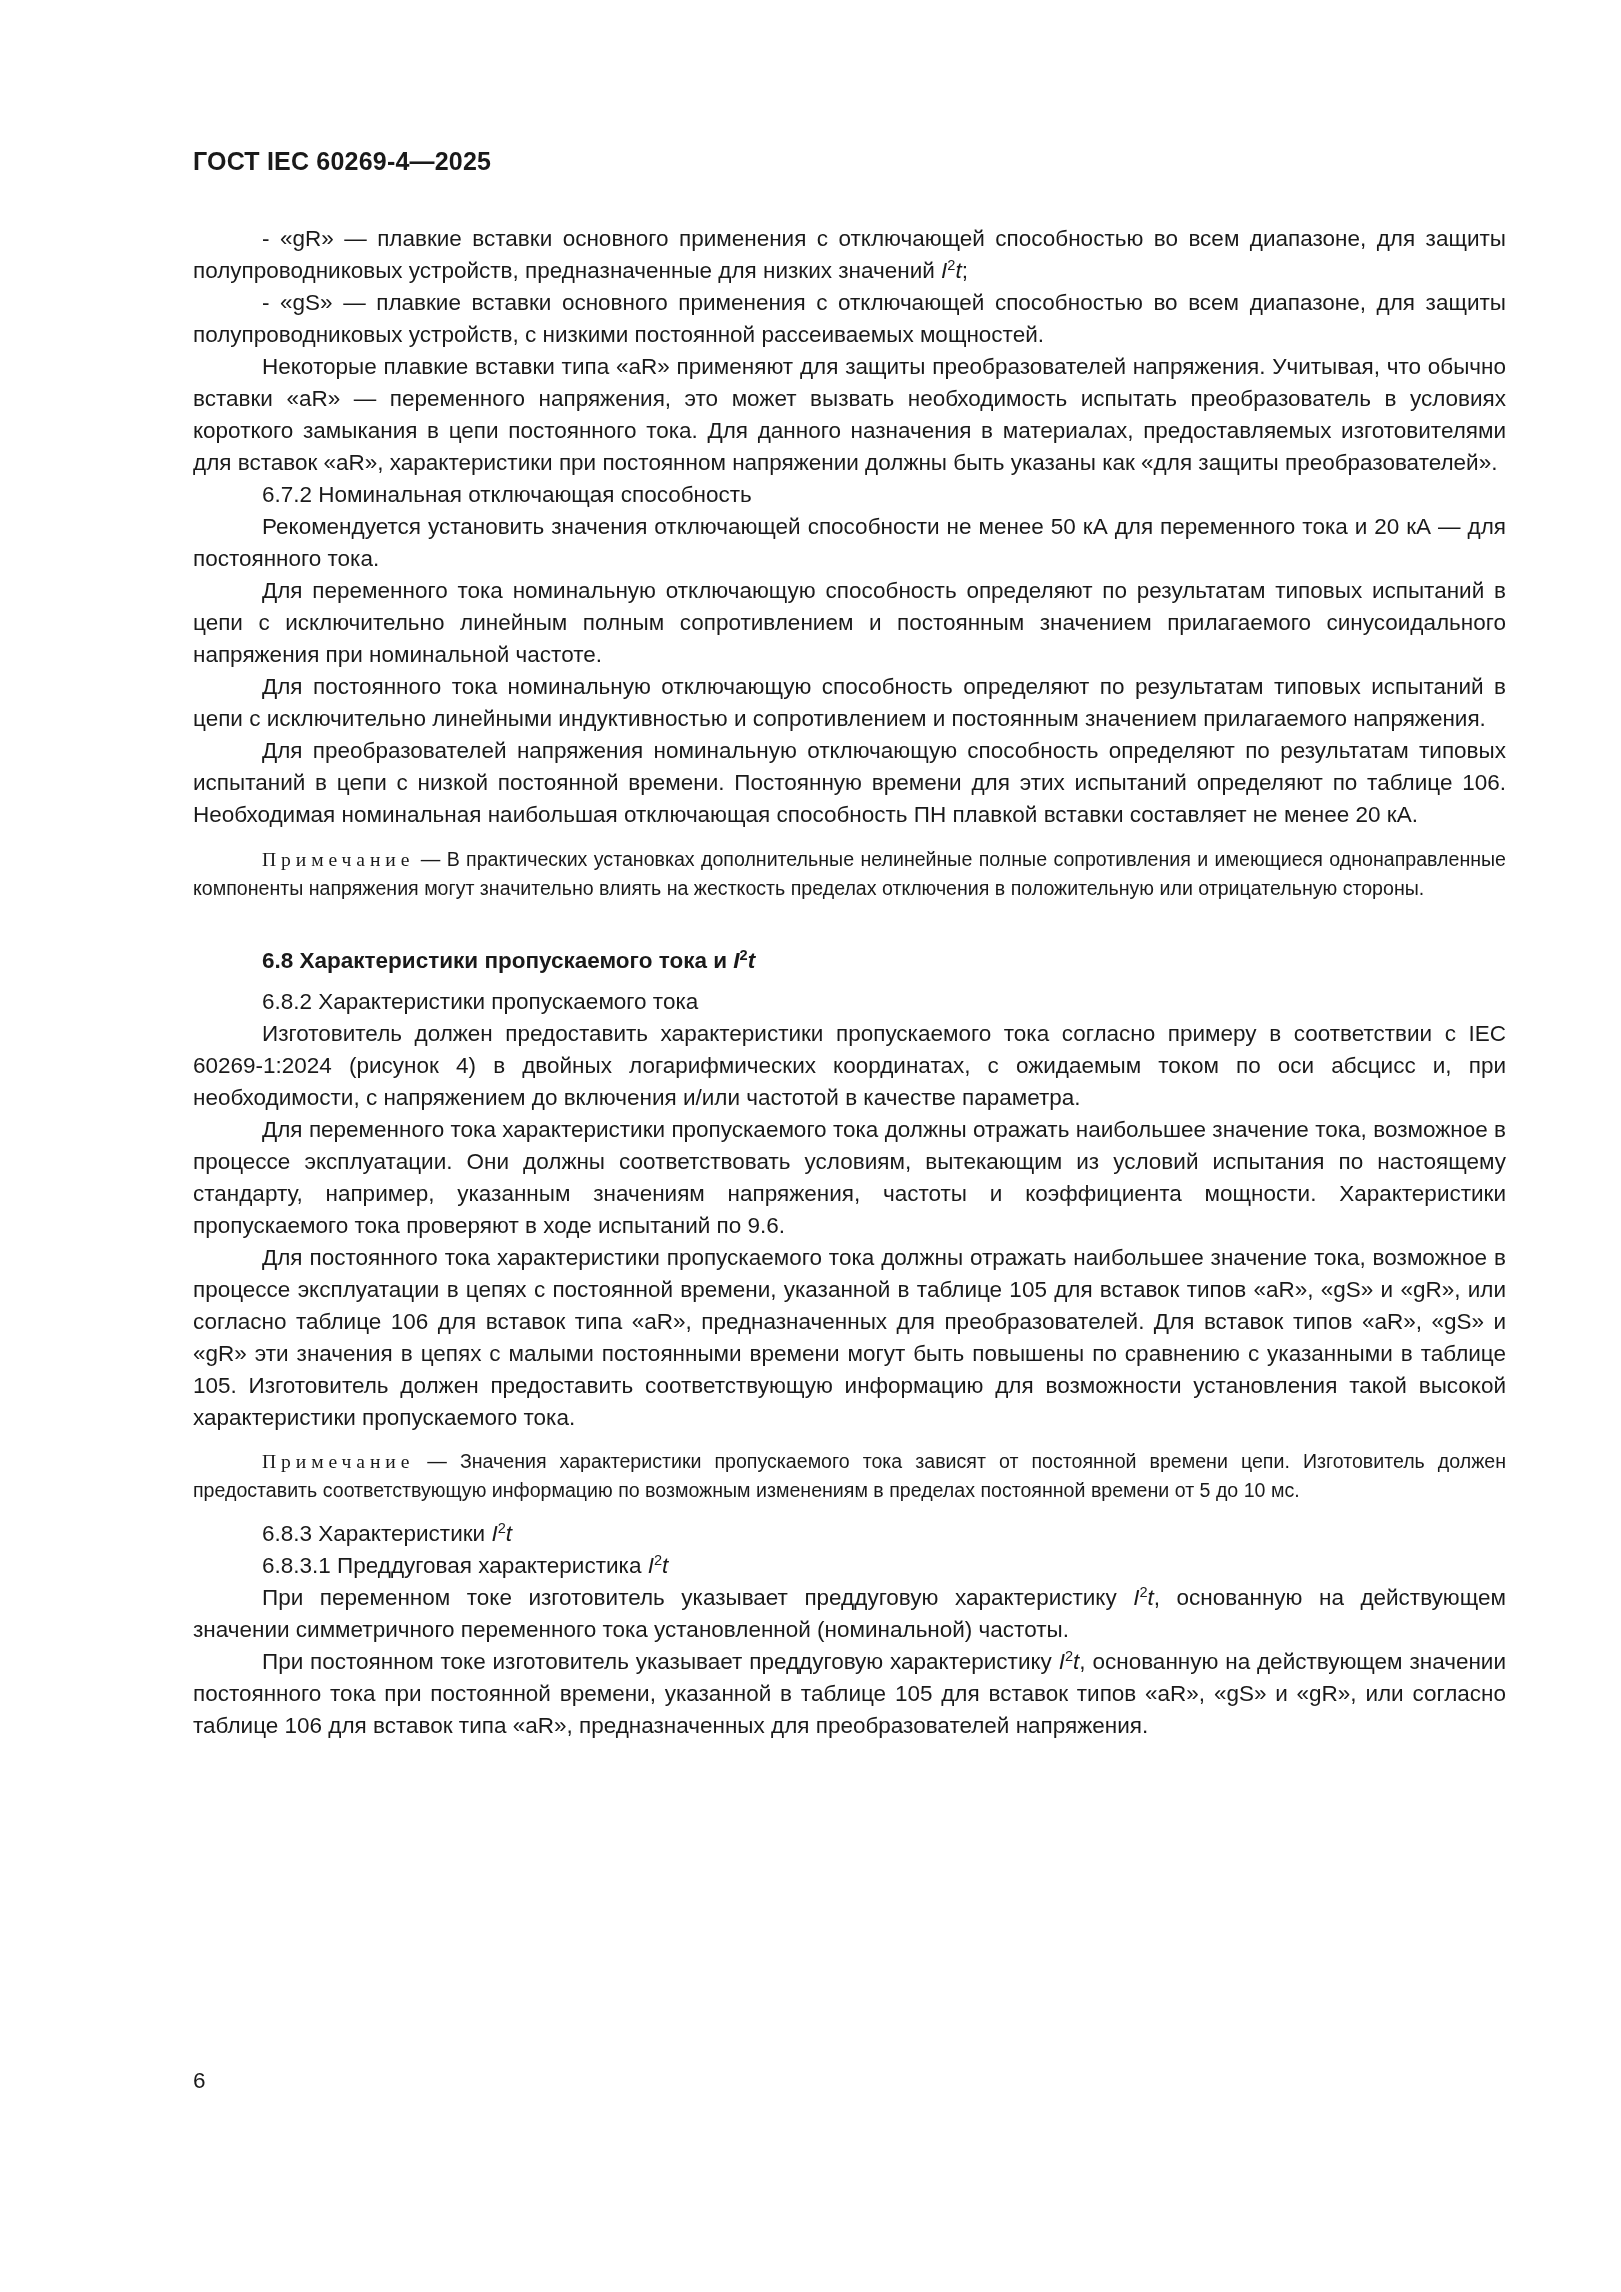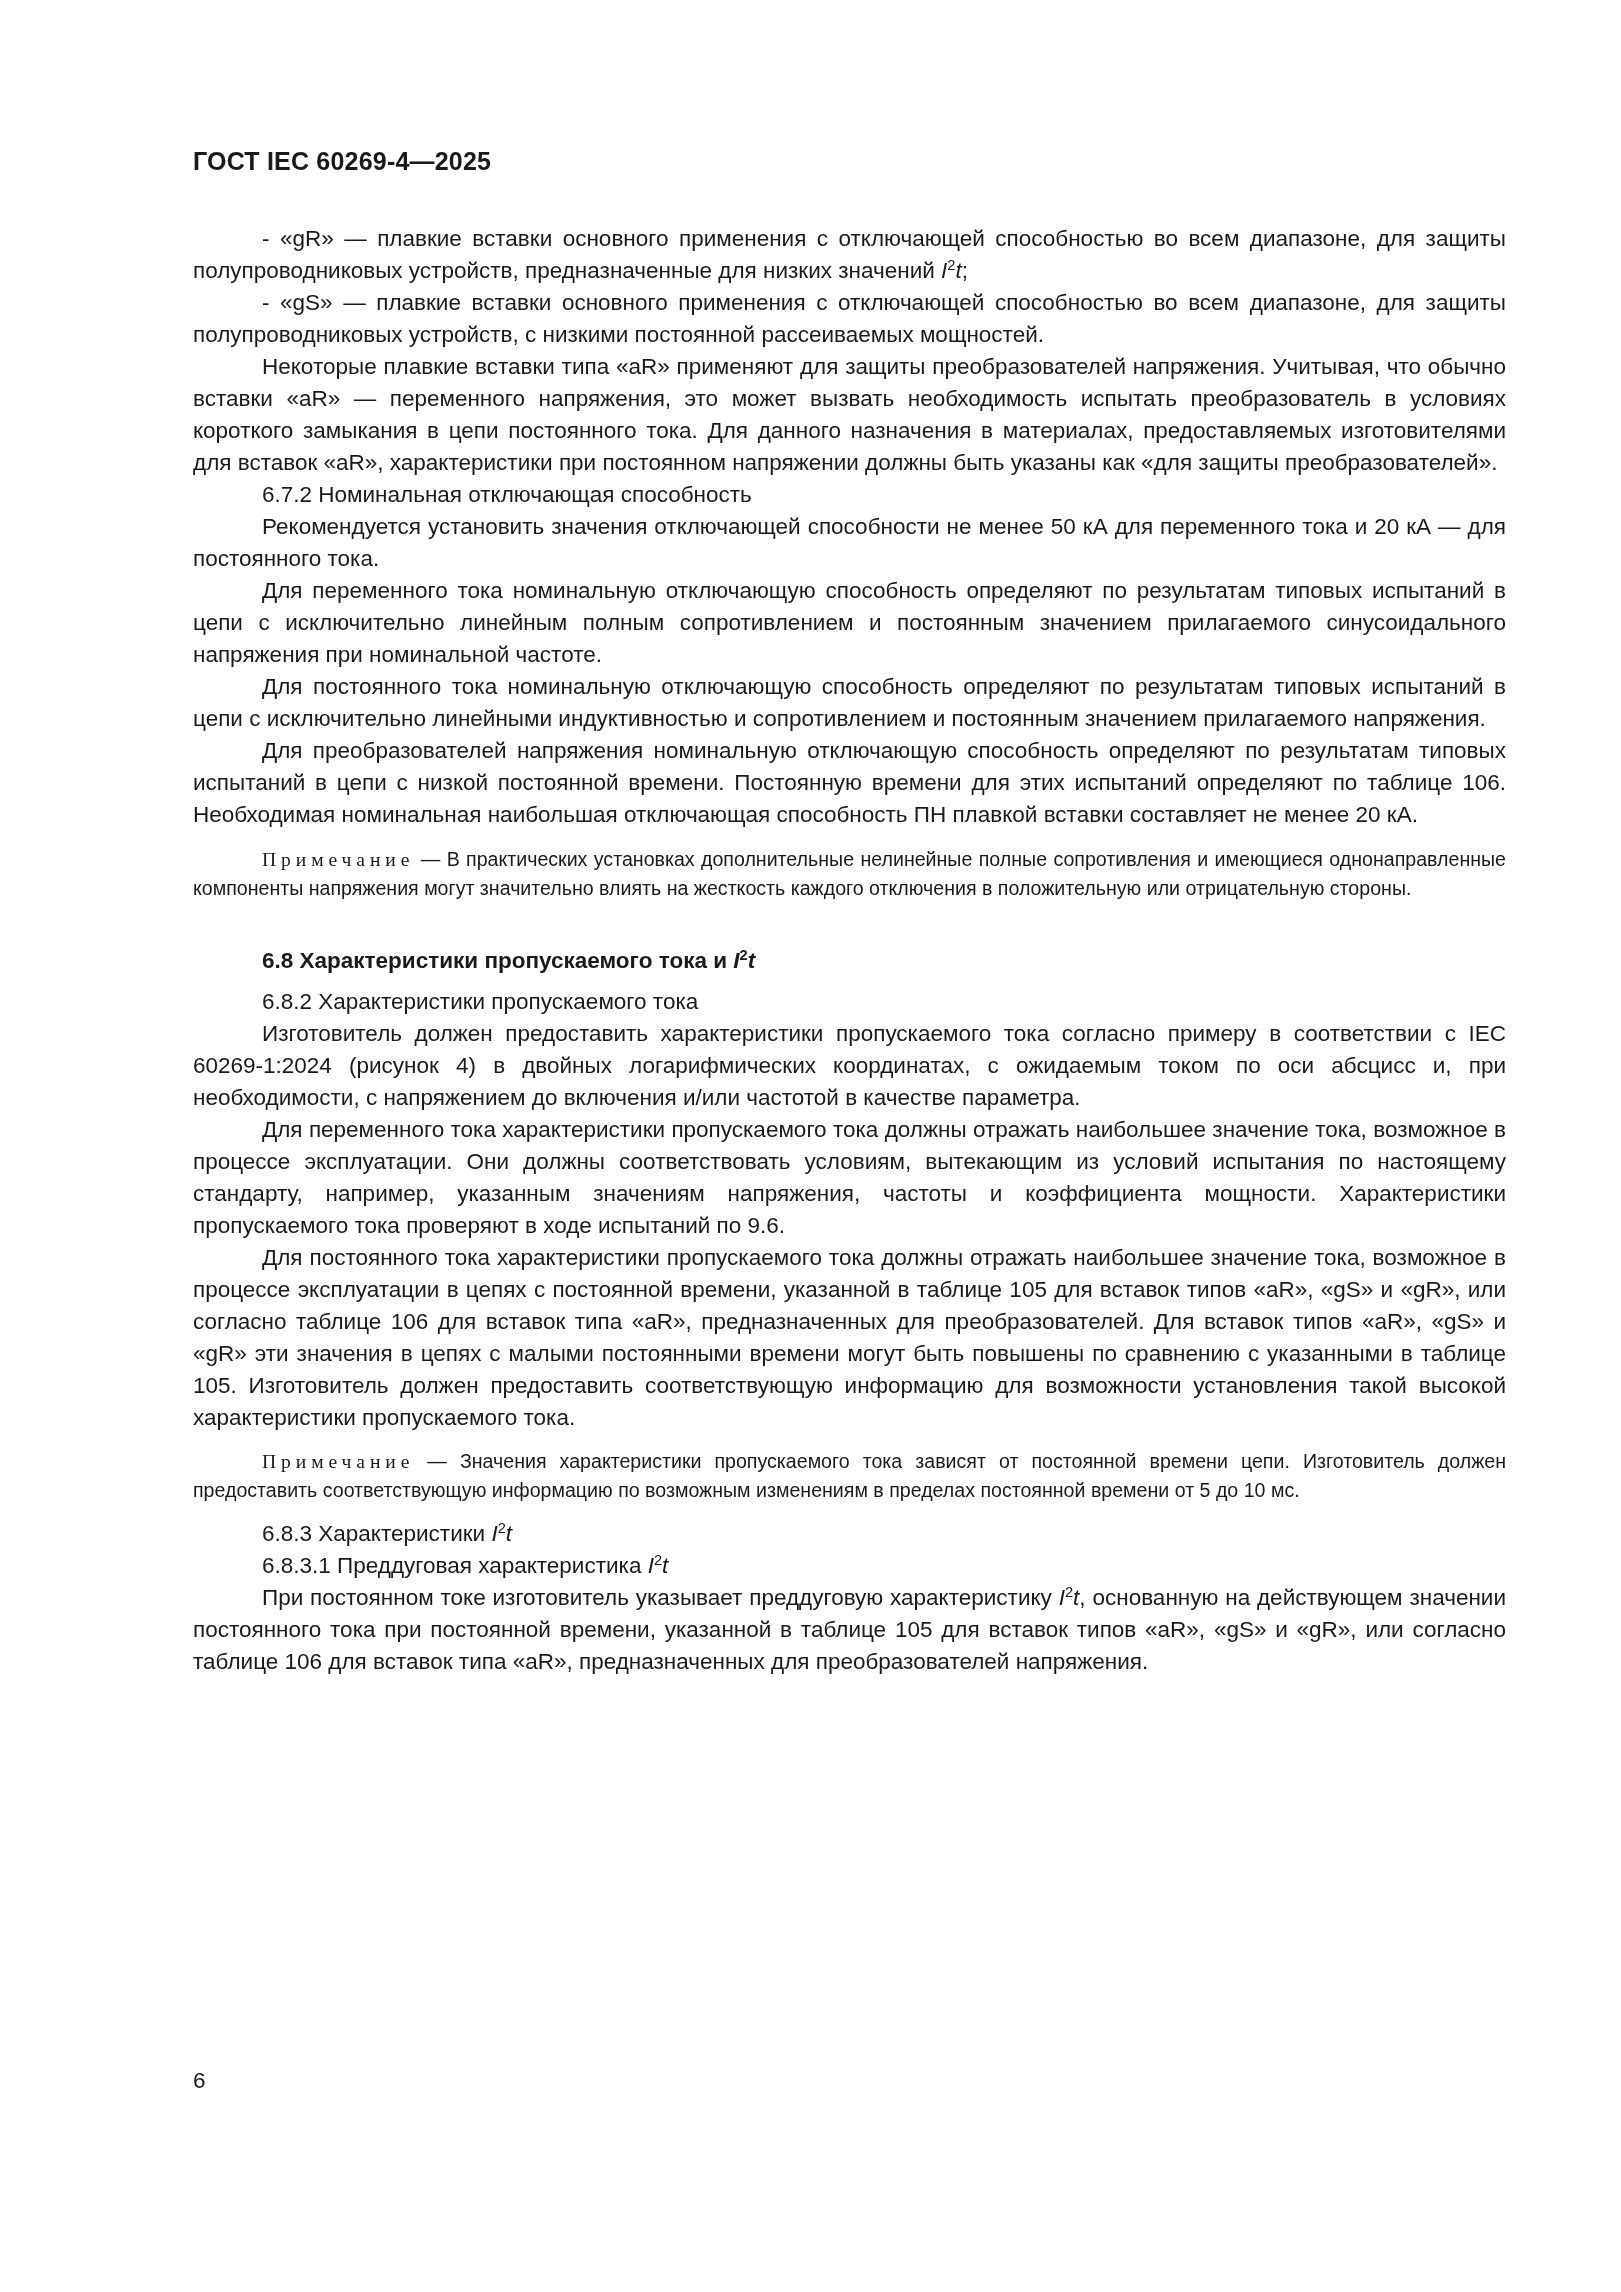--- a/index.html
+++ b/index.html
@@ -59,35 +59,36 @@
 
   <p class="para">Некоторые плавкие вставки типа «aR» применяют для защиты преобразователей напряжения. Учитывая, что обычно вставки «aR» — переменного напряжения, это может вызвать необходимость испытать преобразователь в условиях короткого замыкания в цепи постоянного тока. Для данного назначения в материалах, предоставляемых изготовителями для вставок «aR», характеристики при постоянном напряжении должны быть указаны как «для защиты преобразователей».</p>
 
   <p class="h3">6.7.2  Номинальная отключающая способность</p>
 
   <p class="para">Рекомендуется установить значения отключающей способности не менее 50 кА для переменного тока и 20 кА — для постоянного тока.</p>
   <p class="para">Для переменного тока номинальную отключающую способность определяют по результатам типовых испытаний в цепи с исключительно линейным полным сопротивлением и постоянным значением прилагаемого синусоидального напряжения при номинальной частоте.</p>
   <p class="para">Для постоянного тока номинальную отключающую способность определяют по результатам типовых испытаний в цепи с исключительно линейными индуктивностью и сопротивлением и постоянным значением прилагаемого напряжения.</p>
   <p class="para">Для преобразователей напряжения номинальную отключающую способность определяют по результатам типовых испытаний в цепи с низкой постоянной времени. Постоянную времени для этих испытаний определяют по таблице 106. Необходимая номинальная наибольшая отключающая способность ПН плавкой вставки составляет не менее 20 кА.</p>
 
-  <p class="note gap-note-before"><span class="note-label">Примечание</span><span> — </span><span>В практических установках дополнительные нелинейные полные сопротивления и имеющиеся однонаправленные компоненты напряжения могут значительно влиять на жесткость каждого отключения в положительную или отрицательную стороны.</span></p>
+  <p class="note gap-note-before"><span class="note-label">Примечание</span><span> — </span><span>В практических установках дополнительные нелинейные полные сопротивления и имеющиеся однонаправленные компоненты напряжения могут значительно влиять на жесткость пределах отключения в положительную или отрицательную стороны.</span></p>
 
   <p class="h2 gap-note-after"><span>6.8  Характеристики пропускаемого тока и </span><span class="i2t"><span>I</span><sup>2</sup><span>t</span></span></p>
 
   <p class="h3 gap-after-h2">6.8.2  Характеристики пропускаемого тока</p>
 
   <p class="para">Изготовитель должен предоставить характеристики пропускаемого тока согласно примеру в соответствии с IEC 60269-1:2024 (рисунок 4) в двойных логарифмических координатах, с ожидаемым током по оси абсцисс и, при необходимости, с напряжением до включения и/или частотой в качестве параметра.</p>
   <p class="para">Для переменного тока характеристики пропускаемого тока должны отражать наибольшее значение тока, возможное в процессе эксплуатации. Они должны соответствовать условиям, вытекающим из условий испытания по настоящему стандарту, например, указанным значениям напряжения, частоты и коэффициента мощности. Характеристики пропускаемого тока проверяют в ходе испытаний по 9.6.</p>
   <p class="para">Для постоянного тока характеристики пропускаемого тока должны отражать наибольшее значение тока, возможное в процессе эксплуатации в цепях с постоянной времени, указанной в таблице 105 для вставок типов «aR», «gS» и «gR», или согласно таблице 106 для вставок типа «aR», предназначенных для преобразователей. Для вставок типов «aR», «gS» и «gR» эти значения в цепях с малыми постоянными времени могут быть повышены по сравнению с указанными в таблице 105. Изготовитель должен предоставить соответствующую информацию для возможности установления такой высокой характеристики пропускаемого тока.</p>
 
   <p class="note gap-note-before"><span class="note-label">Примечание</span><span> — </span><span>Значения характеристики пропускаемого тока зависят от постоянной времени цепи. Изготовитель должен предоставить соответствующую информацию по возможным изменениям в пределах постоянной времени от 5 до 10 мс.</span></p>
 
   <p class="h3 gap-small"><span>6.8.3  Характеристики </span><span class="i2t"><span>I</span><sup>2</sup><span>t</span></span></p>
 
   <p class="h4"><span>6.8.3.1  Преддуговая характеристика </span><span class="i2t"><span>I</span><sup>2</sup><span>t</span></span></p>
 
+  <p class="para"><span>При переменном токе изготовитель указывает преддуговую характеристику </span><span class="i2t"><span>I</span><sup>2</sup><span>t</span></span><span>, основанную на действующем значении симметричного переменного тока установленной (номинальной) частоты.</span></p>
 
   <p class="para"><span>При постоянном токе изготовитель указывает преддуговую характеристику </span><span class="i2t"><span>I</span><sup>2</sup><span>t</span></span><span>, основанную на действующем значении постоянного тока при постоянной времени, указанной в таблице 105 для вставок типов «aR», «gS» и «gR», или согласно таблице 106 для вставок типа «aR», предназначенных для преобразователей напряжения.</span></p>
 
 </div>
 
 <div class="page-number">6</div>
 
 
 </body></html>

